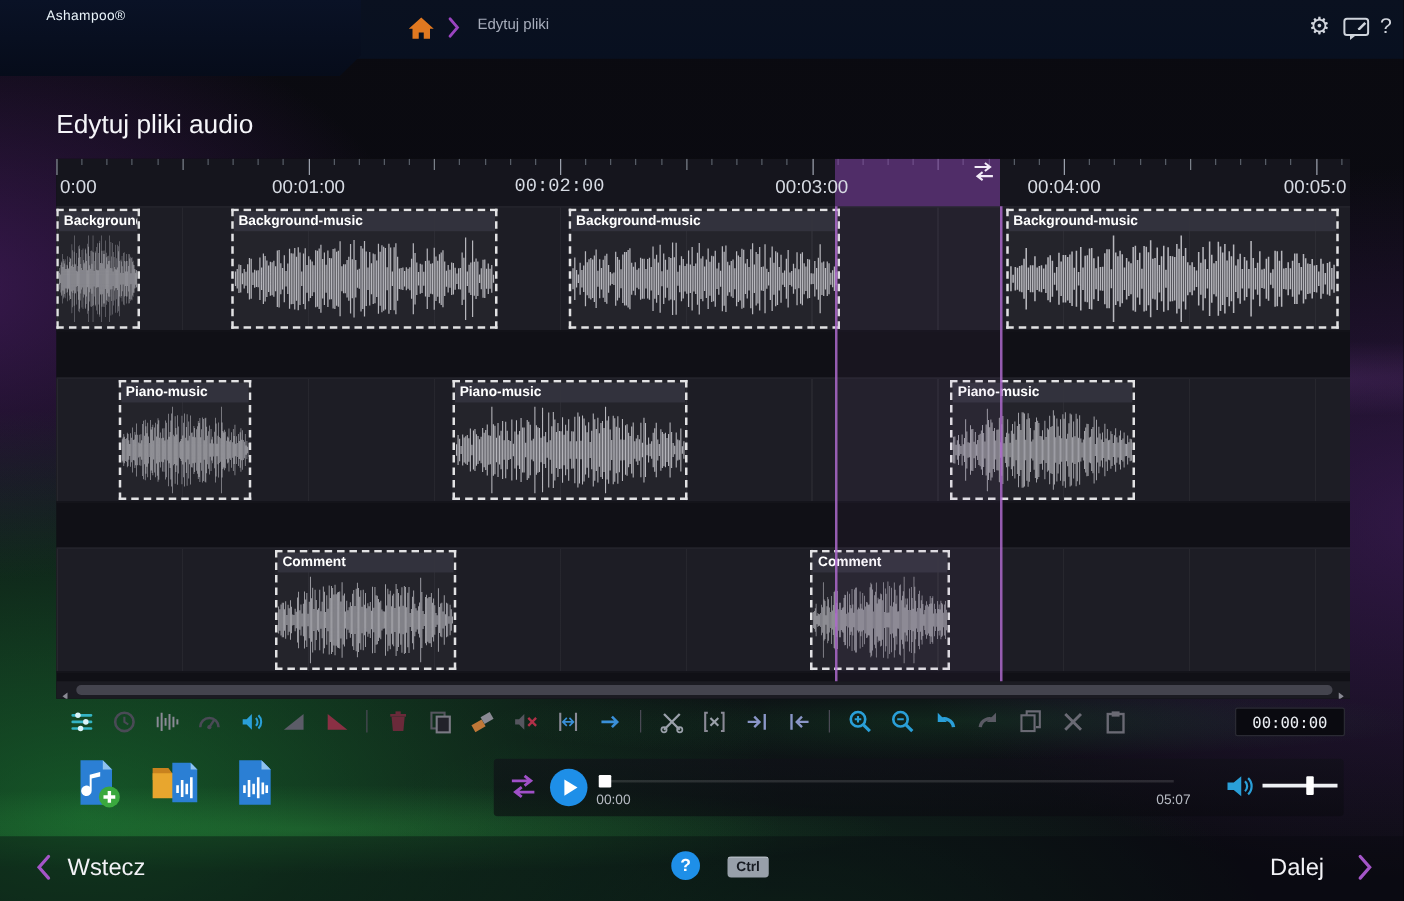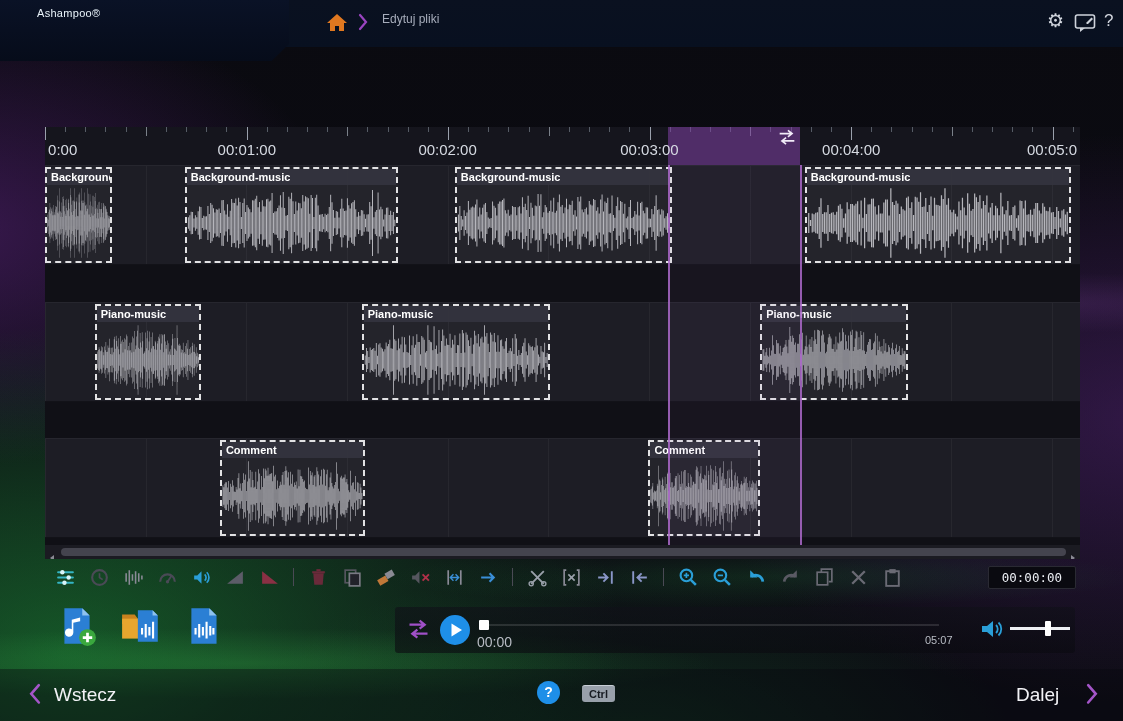--- a/index.html
+++ b/index.html
@@ -91,21 +91,21 @@
   .file-actions { position:absolute; left:55px; top:604px; display:flex; gap:20px; }
   .file-tool { width:44px; height:44px; display:inline-flex; align-items:center; justify-content:center; }
   .file-tool svg { width:42px; height:42px; }
 
   .playback { position:absolute; left:395px; top:607px; width:680px; height:46px;
     background:linear-gradient(180deg, rgba(16,16,24,.62), rgba(10,10,16,.62)); border-radius:3px; }
   .pb-loop { position:absolute; left:10px; top:12px; width:27px; height:21px; }
   .pb-play { position:absolute; left:44px; top:7px; width:32px; height:32px; }
   .pb-track { position:absolute; left:84px; top:17px; width:460px; height:2px; background:rgba(255,255,255,.12); }
   .pb-handle { position:absolute; left:84px; top:13px; width:10px; height:10px; background:#fff; border-radius:1px; }
-  .pb-elapsed { position:absolute; left:82px; top:27px; font-size:14px; color:#b8bcc4; }
+  .pb-elapsed { position:absolute; left:82px; top:27px; font-size:11px; color:#b8bcc4; }
   .pb-total { position:absolute; left:530px; top:27px; font-size:11px; color:#b8bcc4; }
   .pb-speaker { position:absolute; left:585px; top:11px; width:24px; height:22px; }
   .vol-track { position:absolute; left:615px; top:20px; width:60px; height:3px; background:#eef0f4; }
   .vol-handle { position:absolute; left:650px; top:14px; width:6px; height:15px; background:#fff; border-radius:1px; }
 
   
   .footer { position:absolute; left:0; right:0; bottom:0; height:52px; background:rgba(8,8,14,.40); }
   .ft-back-chev { position:absolute; left:28px; top:14px; width:13px; height:23px; }
   .ft-back { position:absolute; left:54px; top:15px; font-size:19px; color:#f2f2f6; }
   .ft-help { position:absolute; left:537px; top:12px; width:23px; height:23px; border-radius:50%;
@@ -138,20 +138,21 @@
     <span class="hdr-feedback" data-interactable="true">
       <svg viewBox="0 0 22 20">
           <rect x="1.5" y="2" width="19" height="13" rx="2" fill="none" stroke="#cfd4dc" stroke-width="1.6"></rect>
           <path d="M6 15v4l5-4z" fill="#cfd4dc"></path>
           <path d="M12.5 9.5l5-5 1.5 1.5-5 5h-1.5z" fill="#cfd4dc"></path>
         </svg>
     </span>
     <span class="hdr-help" data-interactable="true">?</span>
   </div>
 
+  <div class="page-title" data-interactable="false">Edytuj pliki audio</div>
 
   <div class="panel" data-interactable="false">
     <div class="ruler" data-interactable="true">
       <div class="ruler-selection" data-interactable="true" style="left: 60.2%; width: 12.7%;">
         <span class="ruler-loop" data-interactable="true">
           <svg viewBox="0 0 24 18">
               <path d="M4 5h13M13 1.5L17.5 5 13 8.5" fill="none" stroke="#f2ecf8" stroke-width="1.8"></path>
               <path d="M20 13H7M11 9.5L6.5 13l4.5 3.5" fill="none" stroke="#f2ecf8" stroke-width="1.8"></path>
             </svg>
         </span>
@@ -206,21 +207,21 @@
           <div class="tick micro" data-interactable="false" style="left: 89.562%;"></div>
           <div class="tick micro" data-interactable="false" style="left: 91.509%;"></div>
           <div class="tick micro" data-interactable="false" style="left: 93.456%;"></div>
           <div class="tick micro" data-interactable="false" style="left: 95.403%;"></div>
           <div class="tick major" data-interactable="false" style="left: 97.35%;"></div>
           <div class="tick micro" data-interactable="false" style="left: 99.297%;"></div>
         </div>
       <div class="ruler-labels" data-interactable="false">
           <div class="ruler-label left" data-interactable="false" style="left: 0.3%;">0:00</div>
           <div class="ruler-label" data-interactable="false" style="left: 19.5%;">00:01:00</div>
-          <div class="ruler-label" data-interactable="false" style="left: 38.9%;">00:02:00</div>
+          <div class="ruler-label" data-interactable="false" style="left: 38.9%; font-family: Liberation Mono, monospace;">00:02:00</div>
           <div class="ruler-label" data-interactable="false" style="left: 58.4%;">00:03:00</div>
           <div class="ruler-label" data-interactable="false" style="left: 77.9%; text-align: center;">00:04:00</div>
           <div class="ruler-label" data-interactable="false" style="left: 97.3%;">00:05:0</div>
         </div>
     </div>
     <div class="tracks" data-interactable="false">
         <div class="track" data-interactable="false">
           <div class="clip" data-interactable="true" style="left: 0%; width: 6.5%;">
             <div class="clip-label" data-interactable="false">Background</div>
             <svg viewBox="0 0 300 64" preserveAspectRatio="none" class="wave" data-interactable="false">

